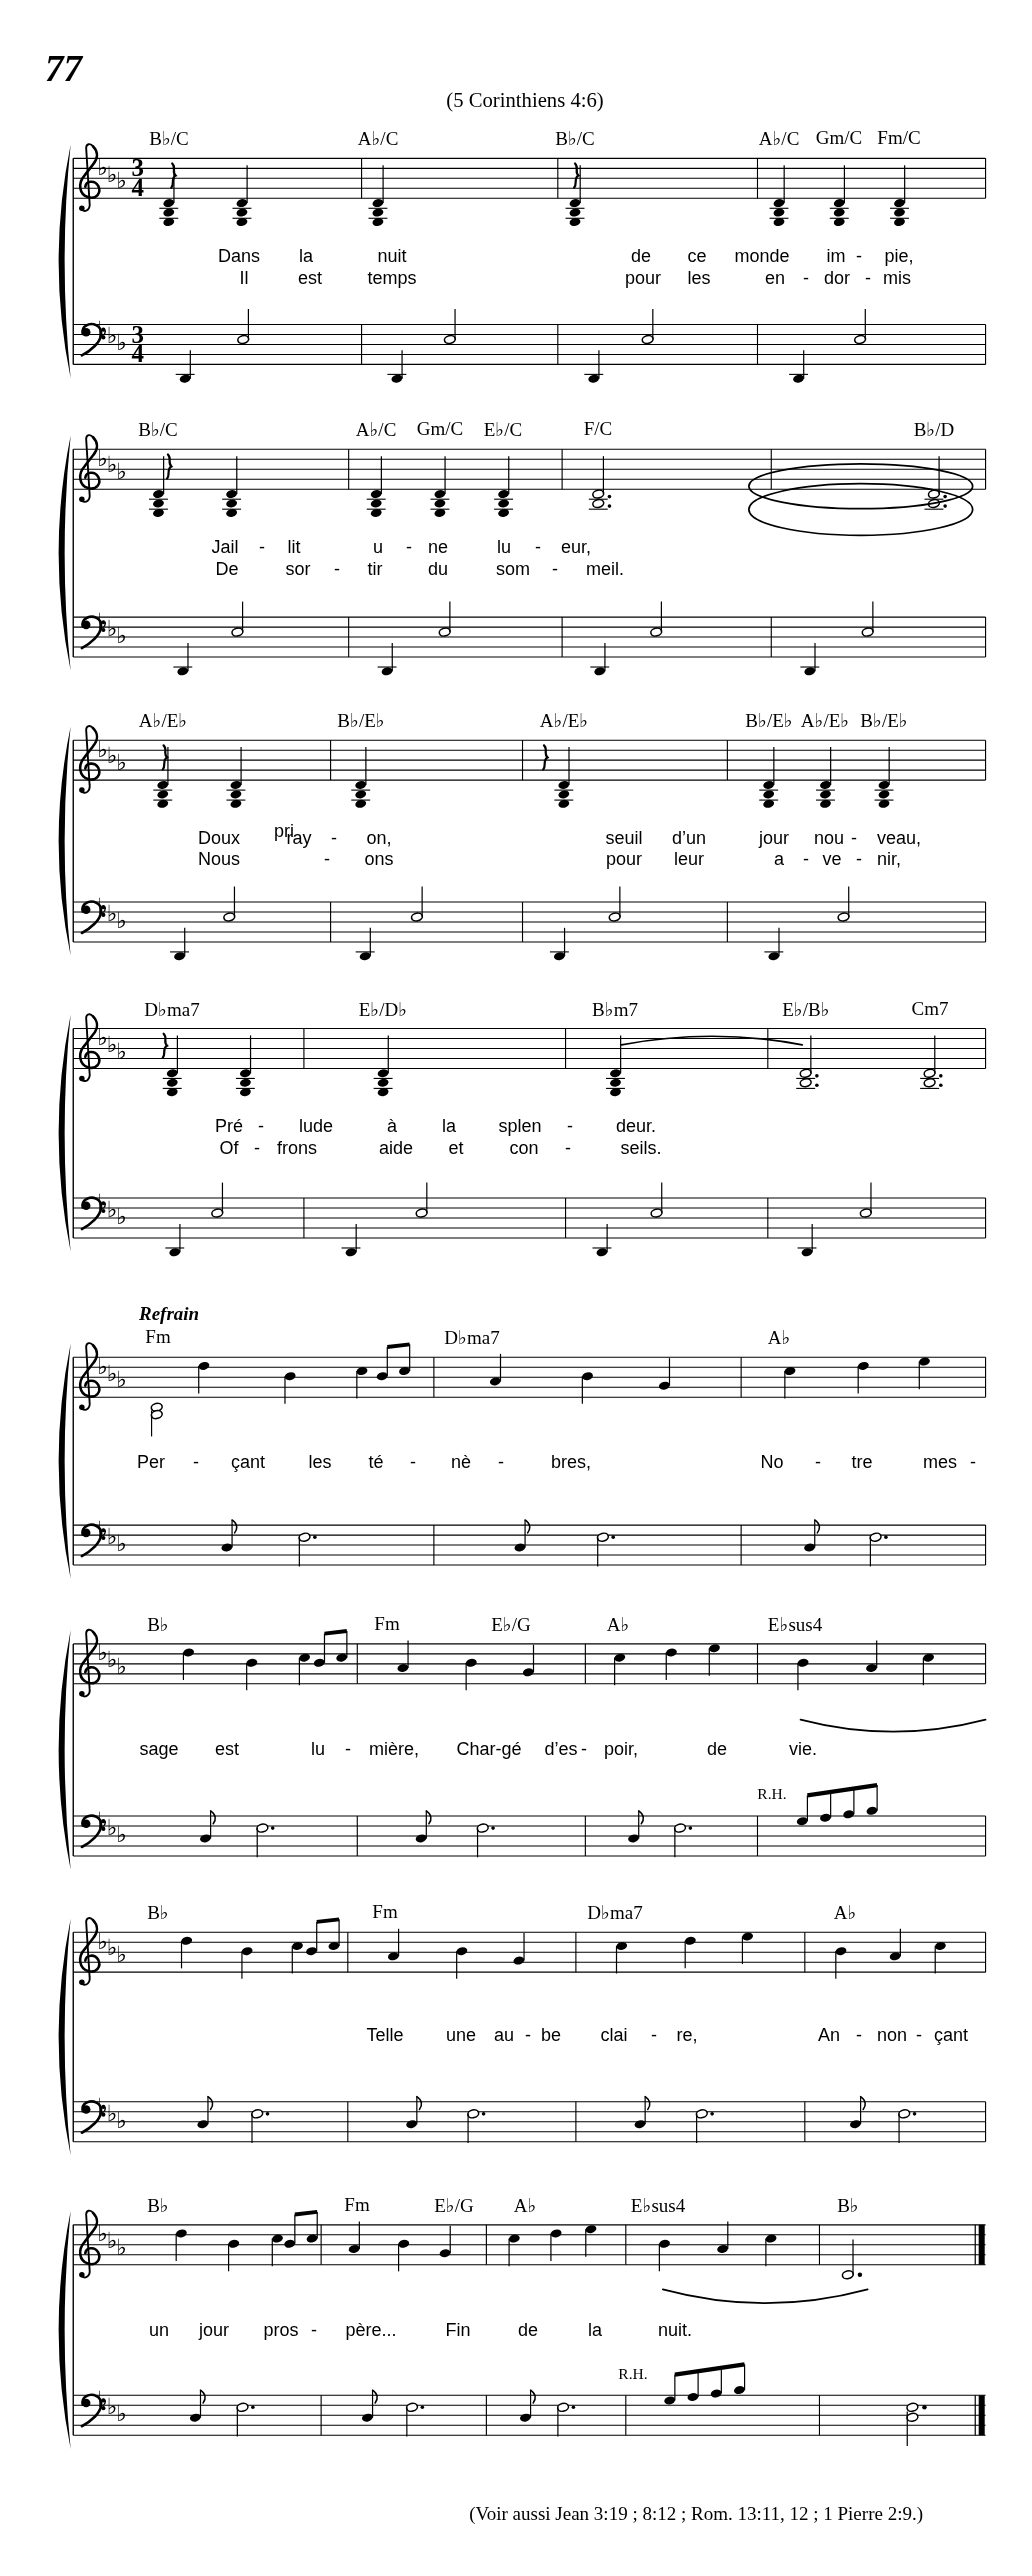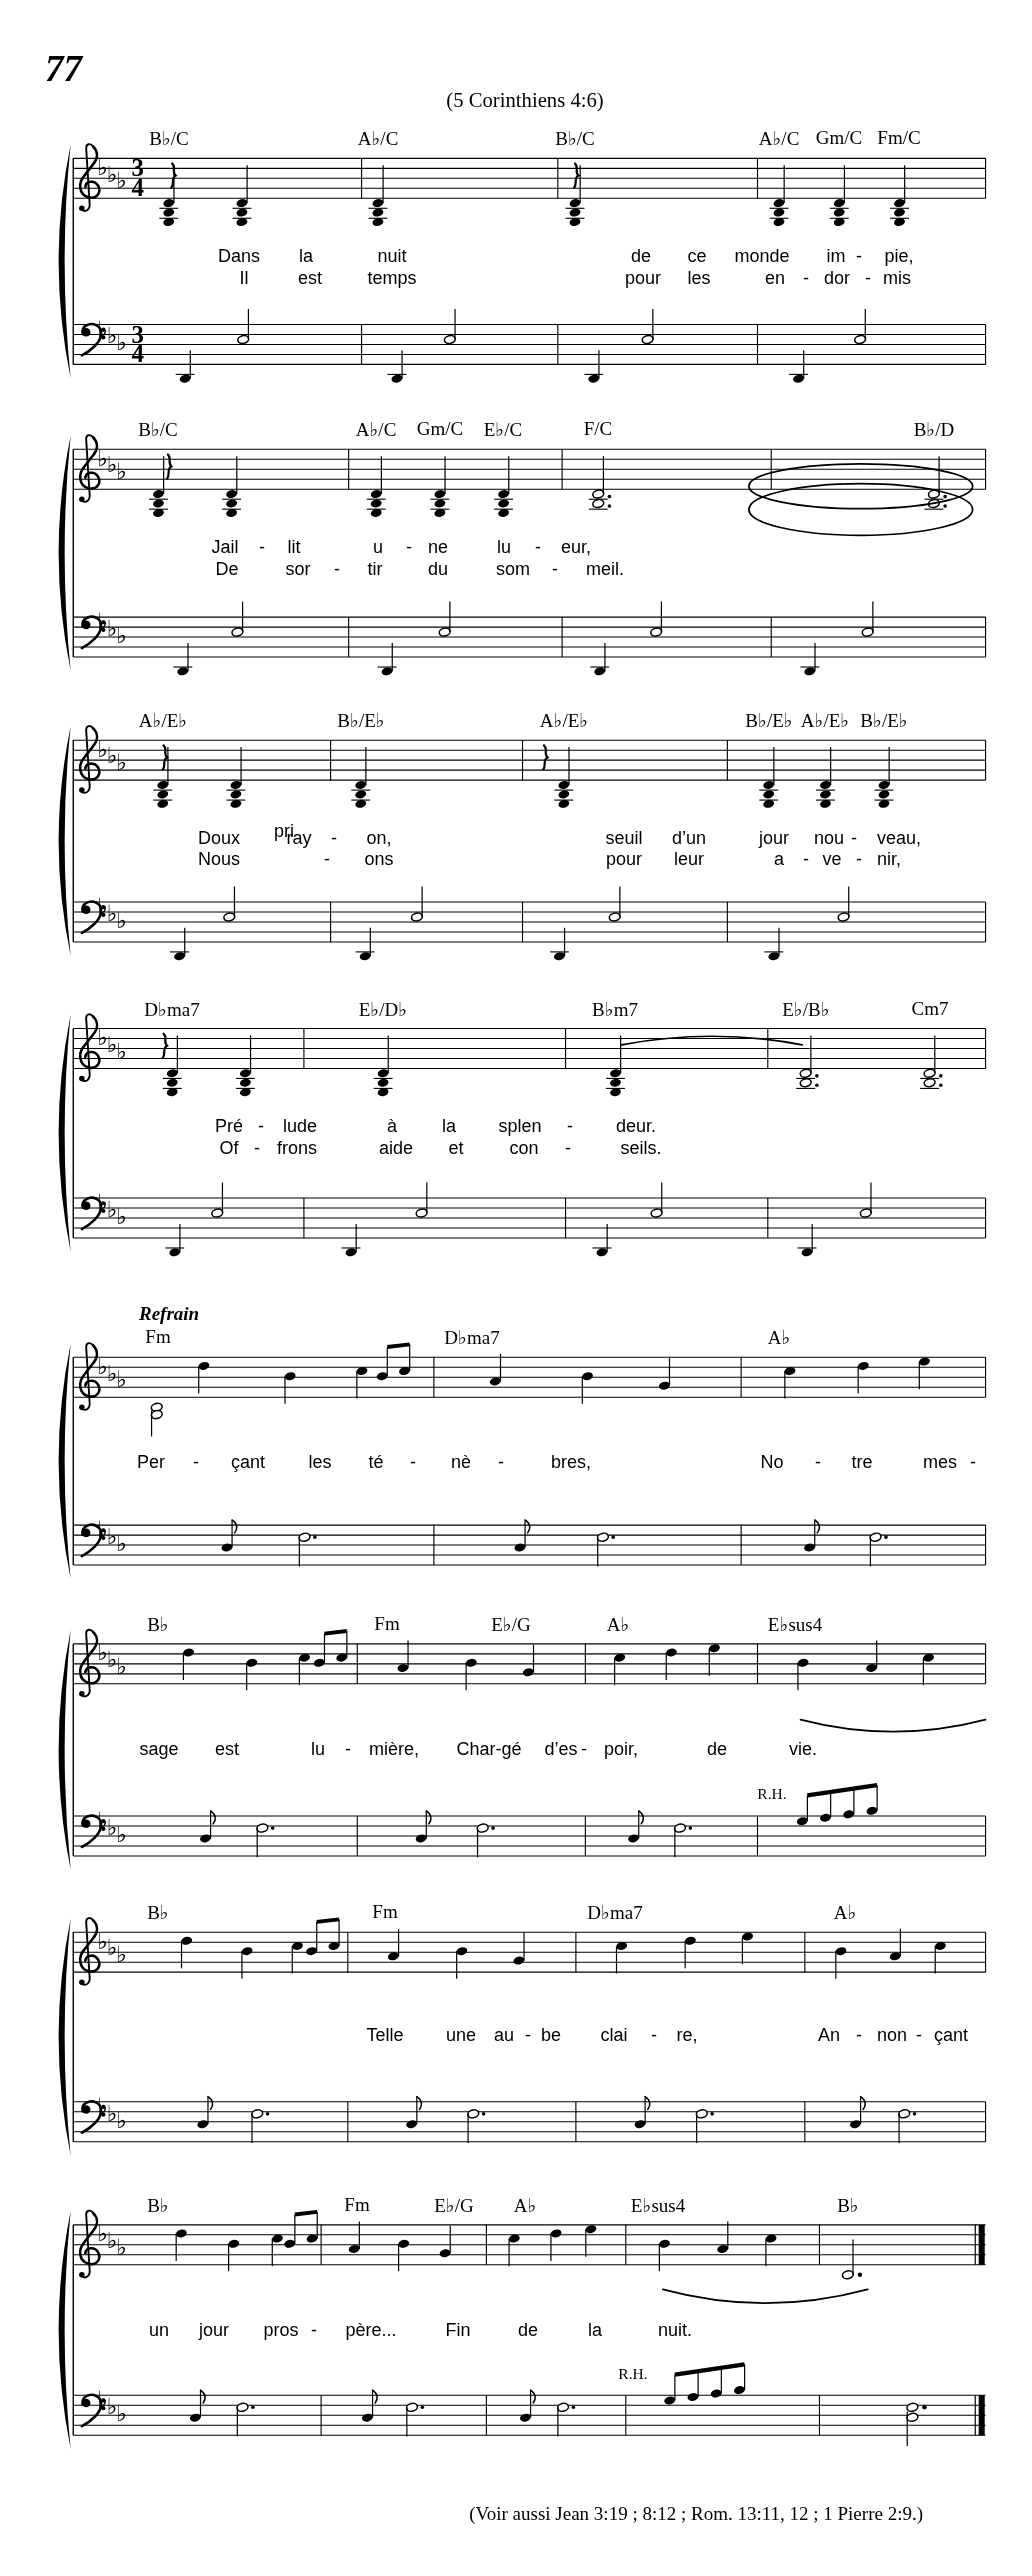--- a/index.html
+++ b/index.html
@@ -858,21 +858,21 @@
     <div class="lyric" style="left: 832px; top: 849px;">ve</div>
     <div class="lyric" style="left: 859px; top: 849px;">-</div>
     <div class="lyric" style="left: 889px; top: 849px;">nir,</div>
     <div class="chord" style="left: 172px; top: 998px;">D♭ma7</div>
     <div class="chord" style="left: 383px; top: 998px;">E♭/D♭</div>
     <div class="chord" style="left: 615px; top: 998px;">B♭m7</div>
     <div class="chord" style="left: 806px; top: 998px;">E♭/B♭</div>
     <div class="chord" style="left: 930px; top: 998px;">Cm7</div>
     <div class="lyric" style="left: 229px; top: 1116px; text-align: right;">Pré</div>
     <div class="lyric" style="left: 261px; top: 1116px;">-</div>
-    <div class="lyric" style="left: 300px; top: 1116px; text-align: right;">lude</div>
+    <div class="lyric" style="left: 316px; top: 1116px; text-align: right;">lude</div>
     <div class="lyric" style="left: 392px; top: 1116px;">à</div>
     <div class="lyric" style="left: 449px; top: 1116px;">la</div>
     <div class="lyric" style="left: 520px; top: 1116px;">splen</div>
     <div class="lyric" style="left: 570px; top: 1116px;">-</div>
     <div class="lyric" style="left: 636px; top: 1116px;">deur.</div>
     <div class="lyric" style="left: 229px; top: 1138px; text-align: center;">Of</div>
     <div class="lyric" style="left: 257px; top: 1138px;">-</div>
     <div class="lyric" style="left: 297px; top: 1138px;">frons</div>
     <div class="lyric" style="left: 396px; top: 1138px;">aide</div>
     <div class="lyric" style="left: 456px; top: 1138px;">et</div>

